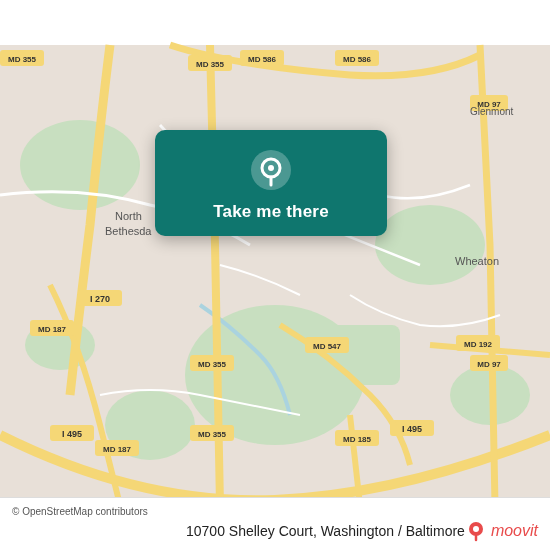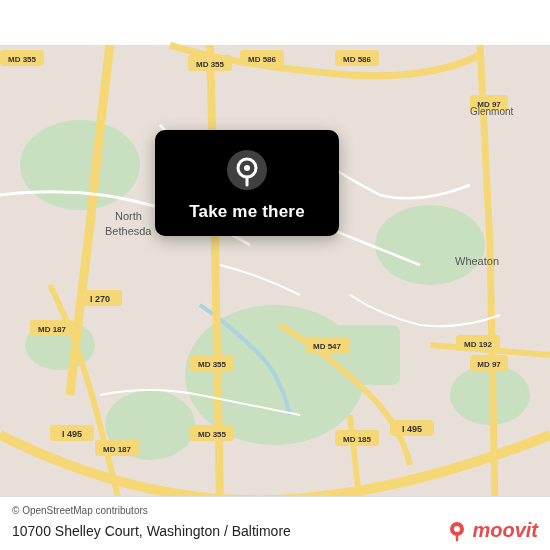--- a/index.html
+++ b/index.html
@@ -24,22 +24,22 @@
       top: 0; left: 0;
       width: 100%;
       height: 100%;
     }
 
     
     #location-card {
       position: absolute;
       top: 130px;
       left: 155px;
-      width: 184px;
-      background-color: #000000;
+      width: 232px;
+      background-color: #0f766e;
       border-radius: 10px;
       display: flex;
       flex-direction: column;
       align-items: center;
       padding: 18px 16px 14px 16px;
       box-shadow: 0 4px 16px rgba(0,0,0,0.3);
       cursor: pointer;
     }
 
     #pin-icon {
@@ -71,43 +71,43 @@
 
     #osm-credit {
       font-size: 10px;
       color: #555;
       margin-bottom: 3px;
     }
 
     #address-row {
       display: flex;
       align-items: center;
-      justify-content: space-between;
+      justify-content: flex-end;
     }
 
     #address-text {
       font-size: 14px;
       color: #222;
       font-weight: 500;
     }
 
     #moovit-logo {
       display: flex;
       align-items: center;
       gap: 4px;
     }
 
     #moovit-icon {
       width: 22px;
       height: 22px;
     }
 
     #moovit-text {
-      font-size: 20px;
-      font-weight: 700;
+      font-size: 16px;
+      font-weight: 400;
       color: #e84b4b;
       font-style: italic;
     }
   </style>
 </head>
 <body>
 
 <div id="map-container">
 
   <svg id="map-svg" xmlns="http://www.w3.org/2000/svg" viewBox="0 0 550 460">

